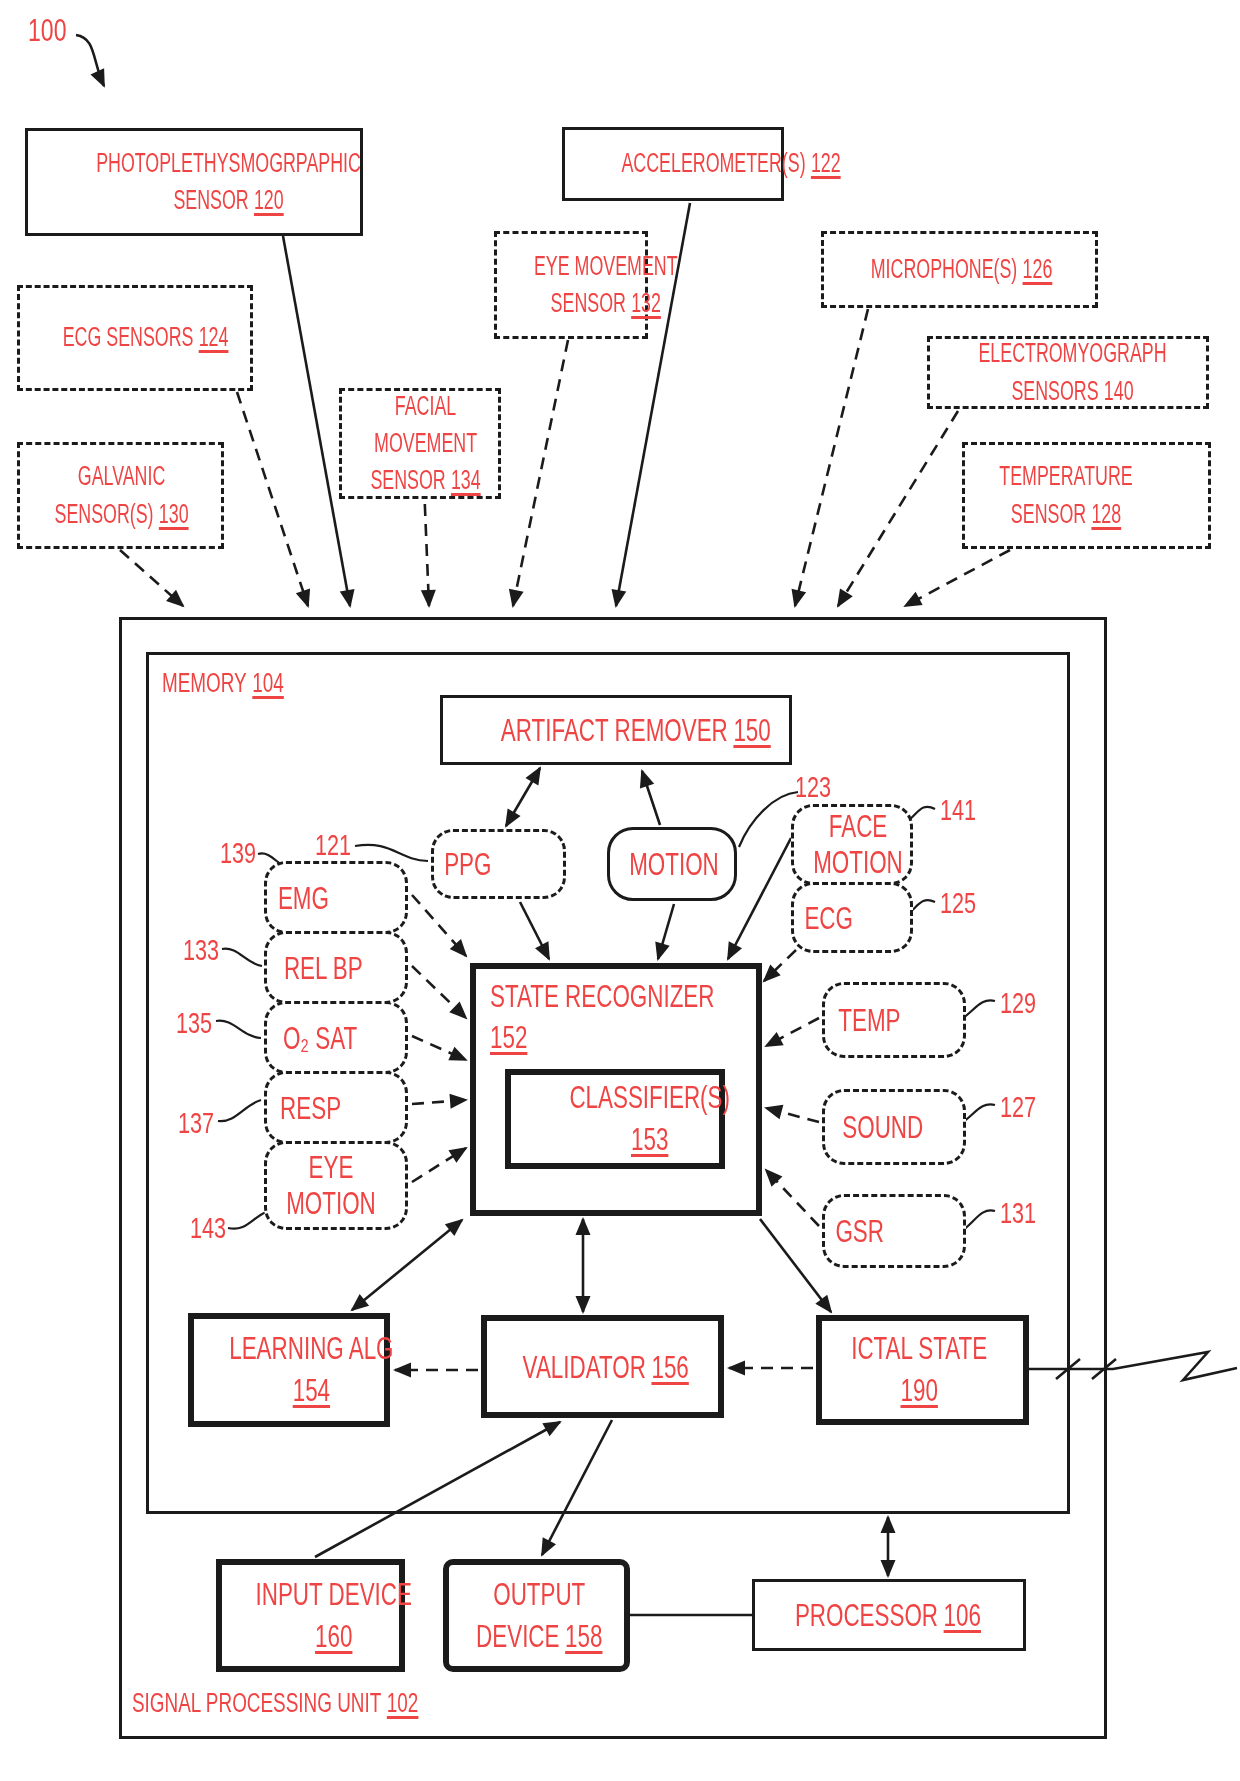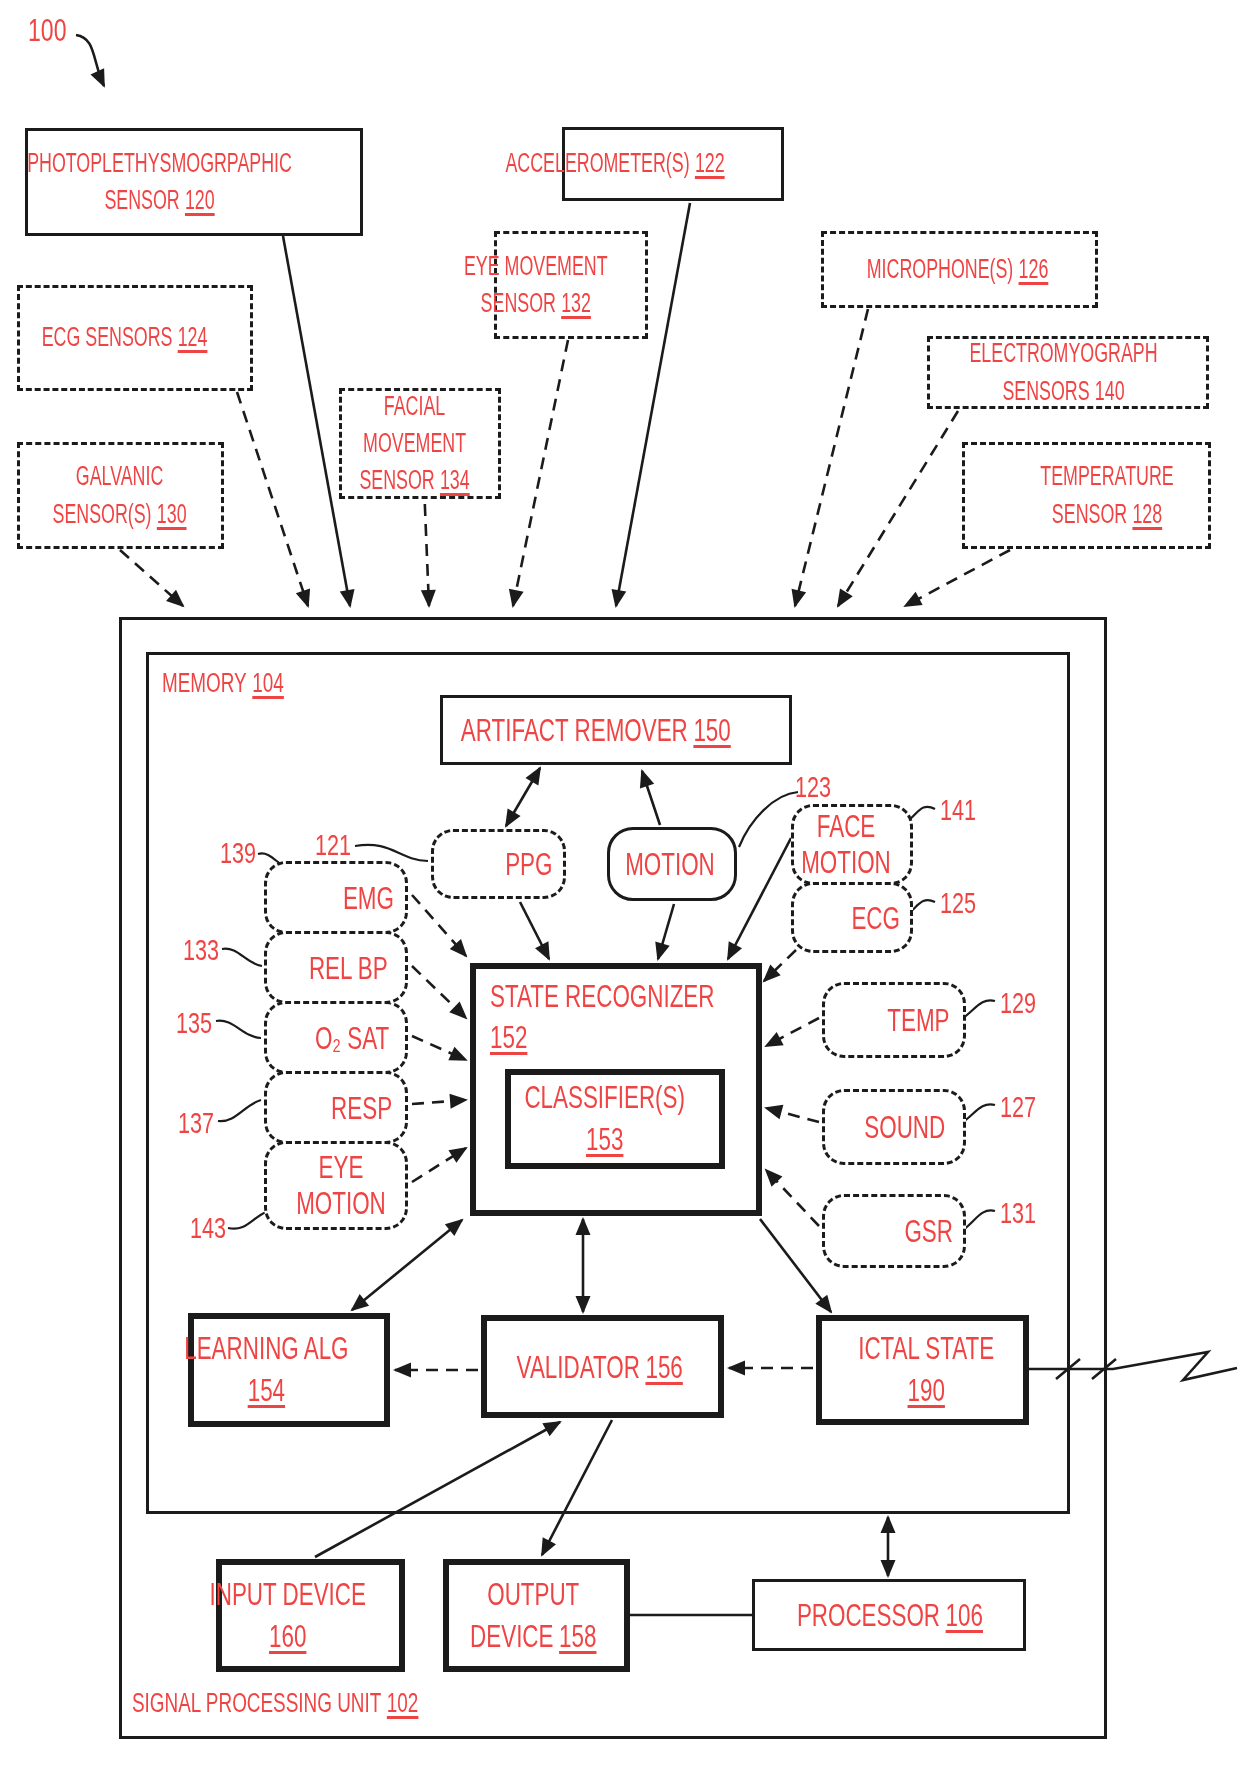--- a/index.html
+++ b/index.html
@@ -1,19 +1,19 @@
 <!DOCTYPE html>
 <html><head>
 <meta charset="utf-8">
 <style>
   html,body{margin:0;padding:0;background:#ffffff;}
   #canvas{position:relative;width:1240px;height:1781px;background:#ffffff;overflow:hidden;
           font-family:"Liberation Sans","DejaVu Sans",sans-serif;color:#ef4444;}
   #wires{position:absolute;left:0;top:0;width:1240px;height:1781px;}
-  .box{position:absolute;box-sizing:border-box;display:flex;align-items:center;justify-content:flex-end;
+  .box{position:absolute;box-sizing:border-box;display:flex;align-items:center;justify-content:flex-start;
        background:#fff;text-align:center;}
   .frame{position:absolute;box-sizing:border-box;background:transparent;}
   .solid3{border:3px solid #1b1b1b;}
   .thick{border:6px solid #1b1b1b;}
   .dash3{border:3px dashed #1b1b1b;}
   .round{border-radius:22px;}
   .lbl{transform:scaleX(.70);transform-origin:center center;white-space:nowrap;}
   .t1{font-size:27px;line-height:1.38;transform:scaleX(.66);}
   .t2{font-size:32px;line-height:1.25;}
   .num{text-decoration:underline;text-decoration-thickness:2.5px;text-underline-offset:4px;}
@@ -217,21 +217,21 @@
   </div>
   <div class="box dash3 round" style="left:822px;top:1194px;width:144px;height:74px;">
     <div class="lbl t2"><span>GSR</span></div>
   </div>
 
   <div class="frame thick" style="left:470px;top:963px;width:292px;height:253px;background:#fff;"></div>
   <div class="srtext">
     <div><span>STATE RECOGNIZER</span></div>
     <div><span class="num">152</span></div>
   </div>
-  <div class="box thick" style="left:505px;top:1069px;width:220px;height:100px;">
+  <div class="box thick" style="left:505px;top:1069px;width:220px;height:100px;padding-left:24px;">
     <div class="lbl t2" style="line-height:1.3;">
       <div><span>CLASSIFIER(S)</span></div>
       <div><span class="num">153</span></div>
     </div>
   </div>
 
   <div class="box thick" style="left:188px;top:1313px;width:202px;height:114px;">
     <div class="lbl t2" style="line-height:1.3;">
       <div><span>LEARNING ALG</span></div>
       <div><span class="num">154</span></div>
@@ -248,21 +248,21 @@
       <div><span class="num">190</span></div>
     </div>
   </div>
 
   <div class="box thick" style="left:216px;top:1559px;width:189px;height:113px;">
     <div class="lbl t2" style="line-height:1.3;">
       <div><span>INPUT DEVICE</span></div>
       <div><span class="num">160</span></div>
     </div>
   </div>
-  <div class="box thick" style="left:443px;top:1559px;width:187px;height:113px;">
+  <div class="box thick" style="left:443px;top:1559px;width:187px;height:113px;border-radius:10px;">
     <div class="lbl t2" style="line-height:1.3;">
       <div><span>OUTPUT</span></div>
       <div><span>DEVICE</span><span class="sp"></span><span class="num">158</span></div>
     </div>
   </div>
   <div class="box solid3" style="left:752px;top:1579px;width:274px;height:72px;">
     <div class="lbl t2">
       <span>PROCESSOR</span><span class="sp"></span><span class="num">106</span>
     </div>
   </div>

